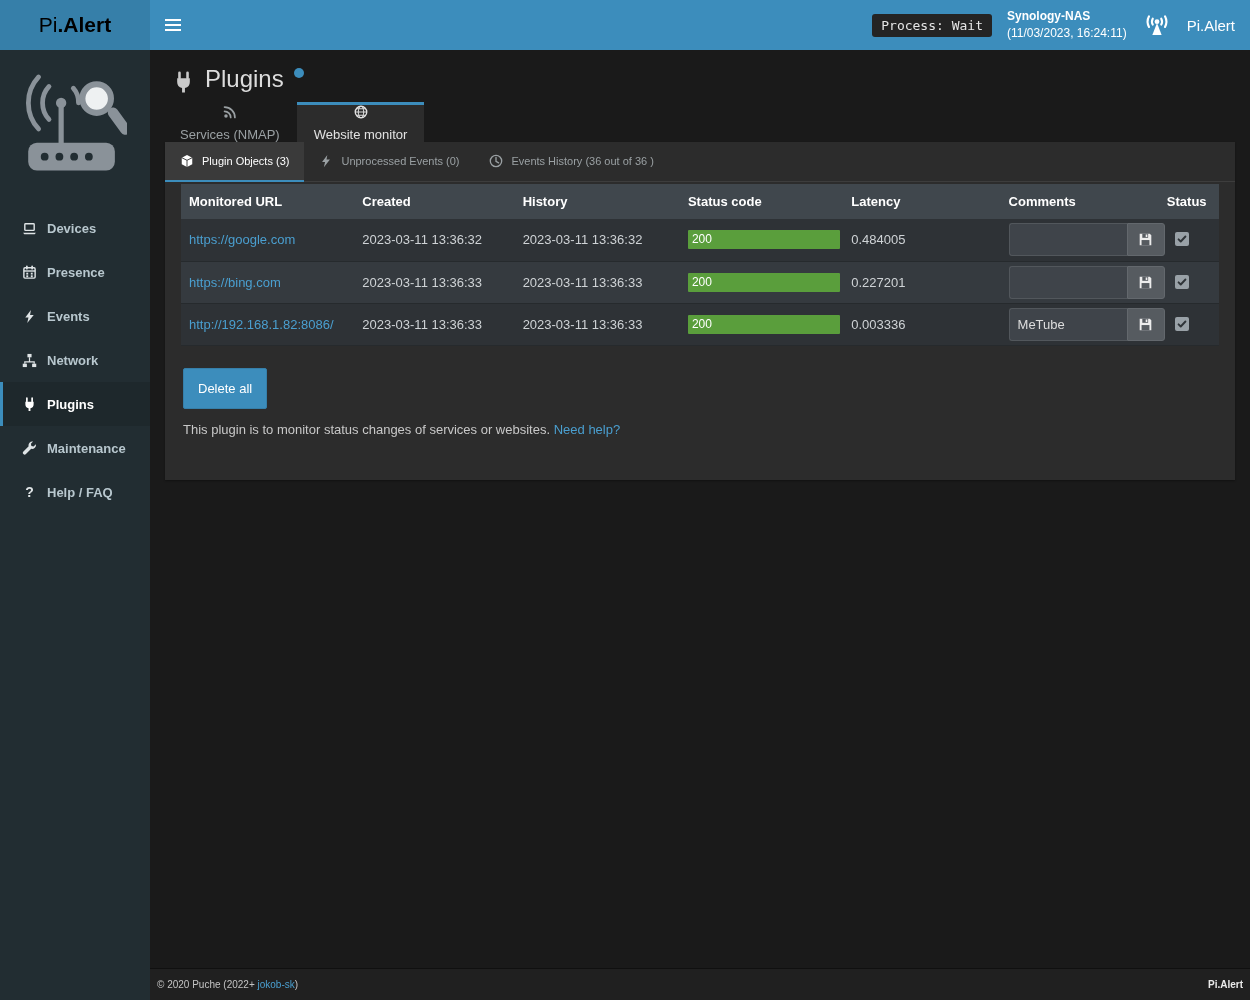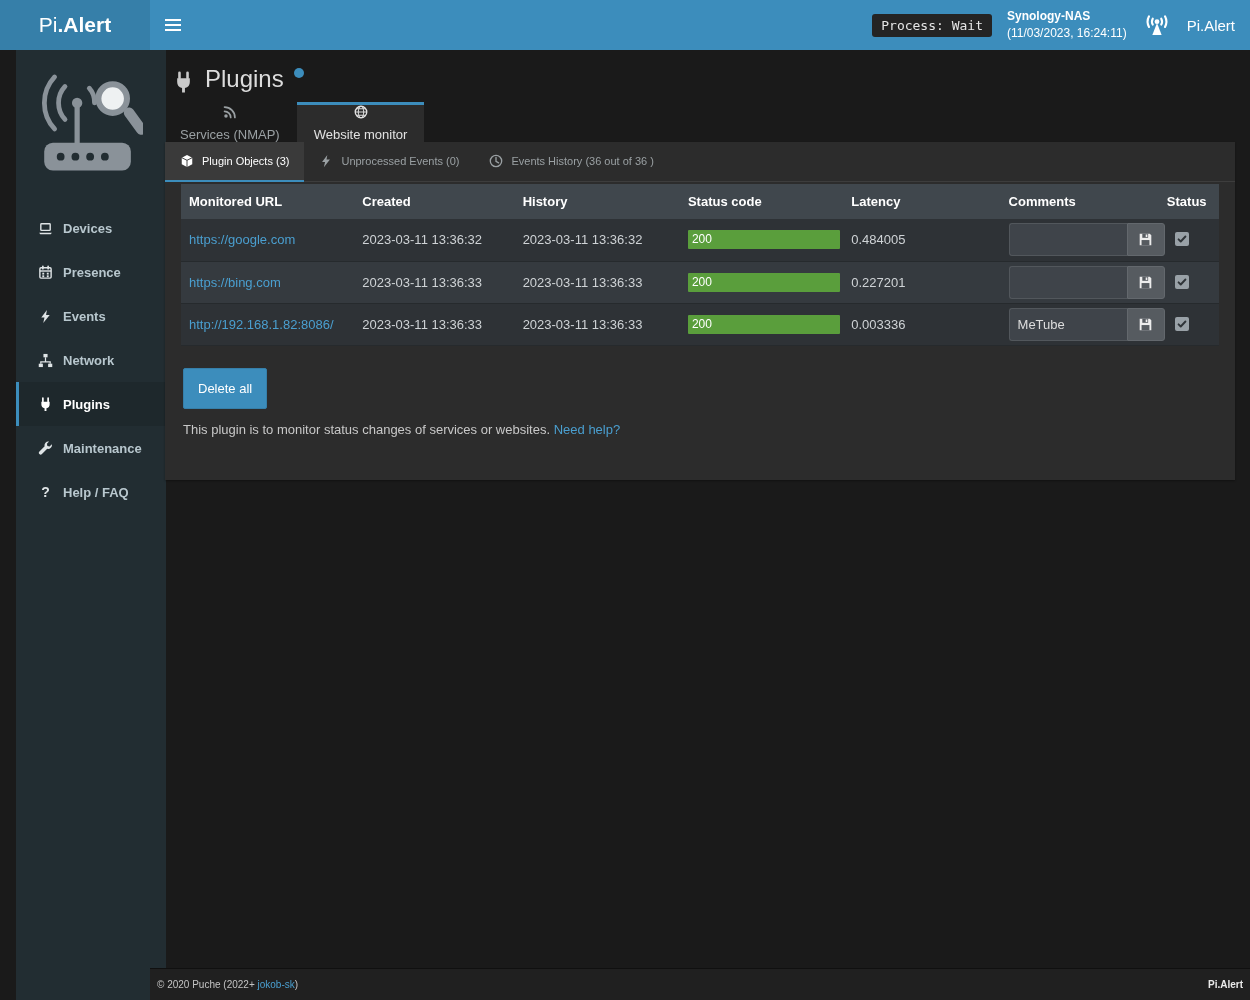--- a/index.html
+++ b/index.html
@@ -6,34 +6,34 @@
   html,body { width:1250px; height:1000px; }
   body {
     font-family:"Liberation Sans","DejaVu Sans",sans-serif;
     background:#1a1a1a; color:#c8c8c8; overflow:hidden; position:relative;
   }
   svg { display:block; }
   a { color:var(--link,#4a9fd0); text-decoration:none; }
 
   
   .topbar { position:absolute; top:0; left:0; width:1250px; height:50px; display:flex; background:var(--accent,#3c8dbc); z-index:5; }
-  .brand { width:150px; height:50px; background:var(--brand-bg,#367fa9); color:#ffffff; display:flex; align-items:center; justify-content:center; font-size:21px; }
+  .brand { width:150px; height:50px; background:var(--brand-bg,#367fa9); color:#000000; display:flex; align-items:center; justify-content:center; font-size:21px; }
   .brand .bold { font-weight:700; }
   .topbar-main { flex:1; display:flex; align-items:center; justify-content:space-between; padding:0 15px; }
   .hamburger { width:26px; height:26px; display:flex; flex-direction:column; justify-content:center; gap:3px; cursor:pointer; }
   .hamburger i { display:block; width:16px; height:2px; background:#fff; }
   .topbar-right { display:flex; align-items:center; gap:15px; }
   .process-badge { font-family:"DejaVu Sans Mono","Liberation Mono",monospace; font-size:13px; background:#242424; color:#e6e6e6; padding:4px 9px; border-radius:3px; }
   .host-info { color:#fff; font-size:12px; line-height:1.45; }
   .host-info .hn { font-weight:700; }
   .tower { width:30px; height:24px; color:#fff; }
   .app-label { color:#fff; font-size:15px; }
 
   
-  .sidebar { position:absolute; top:50px; left:16px; width:150px; height:950px; background:var(--sidebar-bg,#222d32); }
+  .sidebar { position:absolute; top:50px; left:0; width:150px; height:950px; background:var(--sidebar-bg,#222d32); }
   .logo-wrap { display:flex; justify-content:center; padding:16px 0 6px; }
   .logo-wrap svg { width:104px; height:112px; }
   .menu { margin-top:22px; }
   .menu-item { display:flex; align-items:center; gap:10px; height:44px; padding-left:19px; color:#b8c7ce; font-size:13px; font-weight:600; border-left:3px solid transparent; cursor:pointer; }
   .menu-item svg { width:15px; height:15px; flex:0 0 15px; color:#dfe4e6; }
   .menu-item .q { width:15px; text-align:center; font-weight:700; color:#dfe4e6; font-size:14px; }
   .menu-item.active { background:#1e282c; color:#fff; border-left-color:var(--accent,#3c8dbc); }
   .menu-item.active svg, .menu-item.active .q { color:#fff; }
 
   

